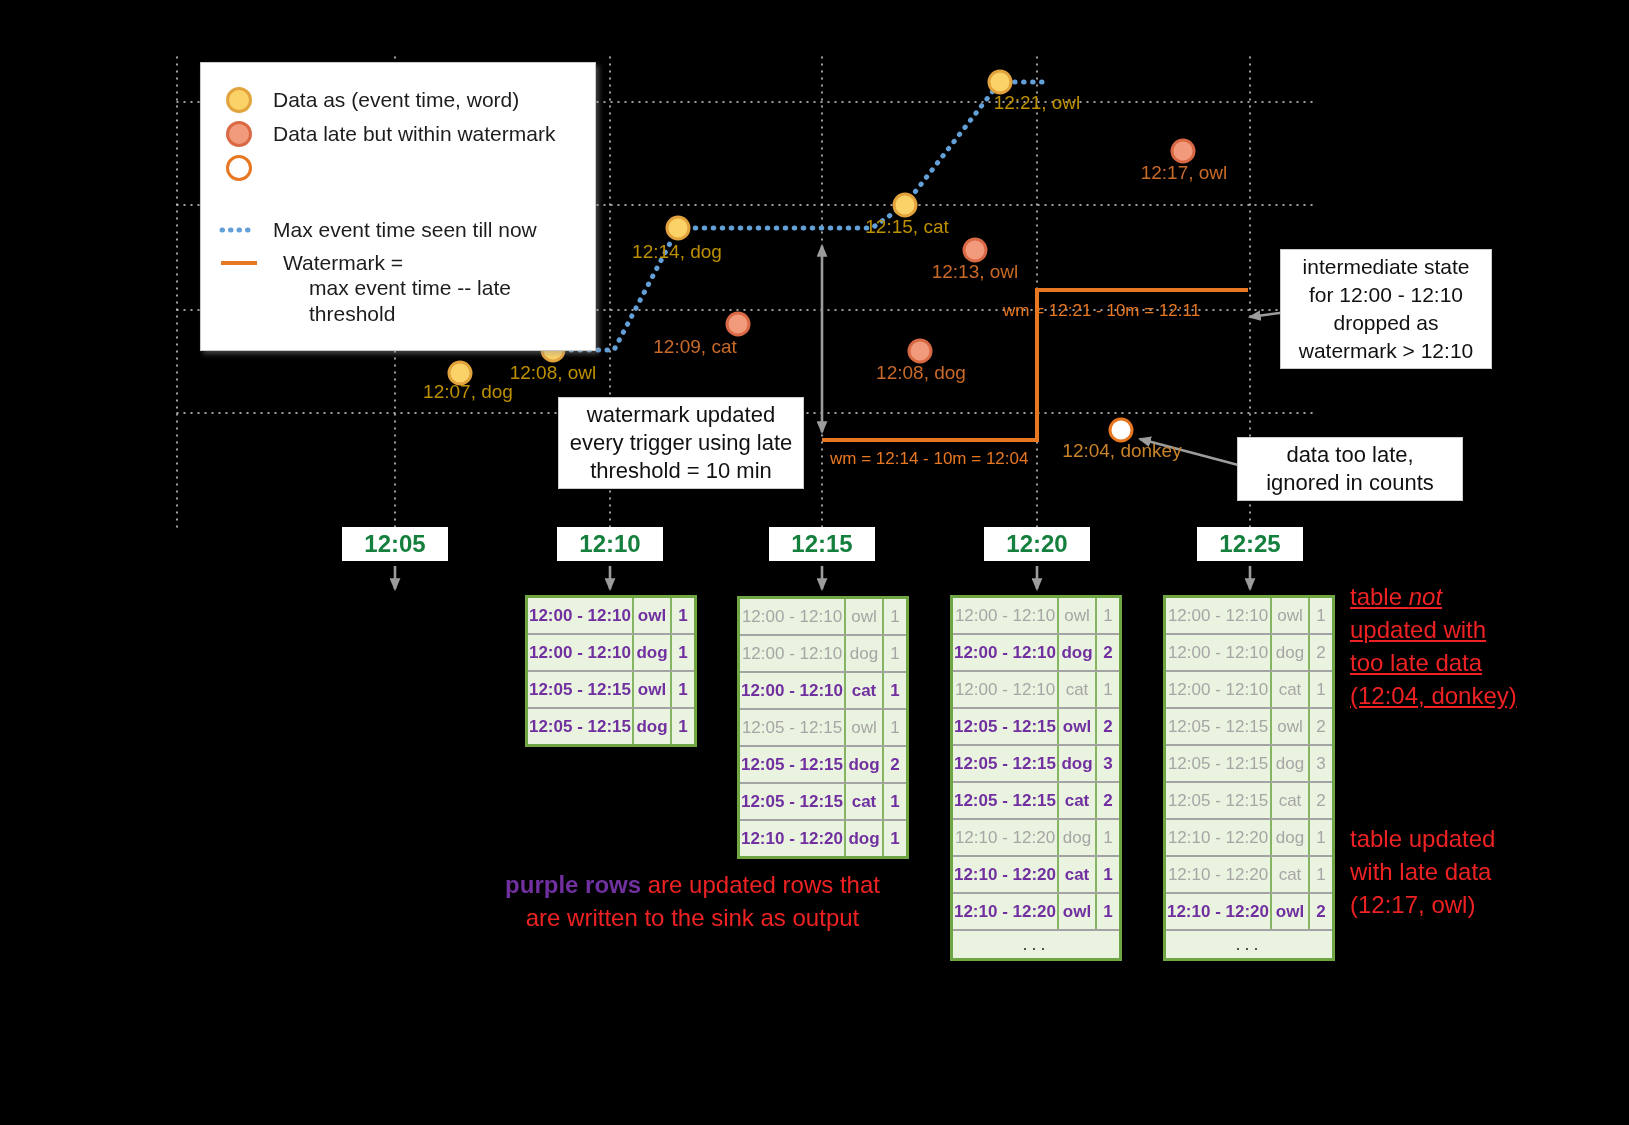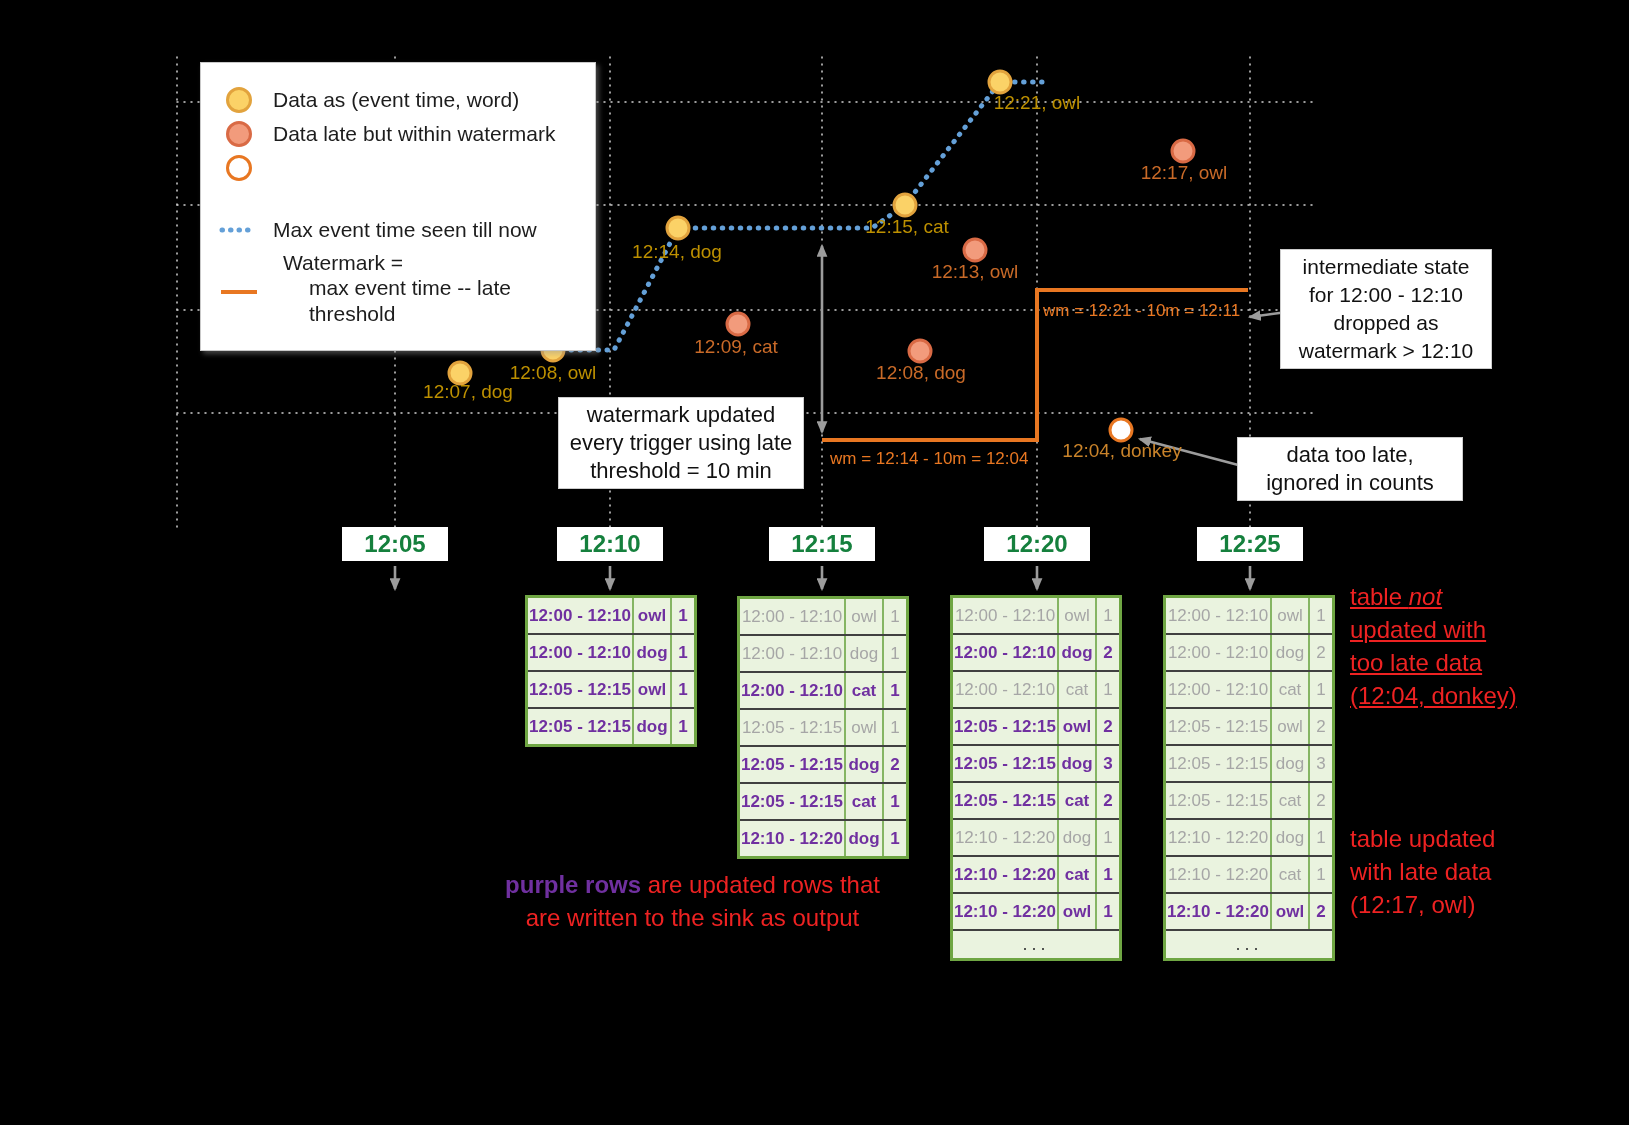--- a/index.html
+++ b/index.html
@@ -30,41 +30,41 @@
     background:#fff;border:1px solid #c9c9c9;box-shadow:3px 3px 5px rgba(150,150,150,.45);
     padding:16px 10px 16px 16px;color:#1d1d1d;}
   .legend-item{display:flex;align-items:center;gap:12px;margin:8px 0;font-size:21px;line-height:1.2;}
   .legend-item.gap-above{margin-top:36px;}
   .licon{width:44px;display:flex;justify-content:center;flex:none;}
   .dot{width:20px;height:20px;border-radius:50%;display:inline-block;box-sizing:content-box;}
   .dot.ontime{background:var(--ontime-fill);border:3px solid var(--ontime-stroke);}
   .dot.late{background:var(--late-fill);border:3px solid var(--late-stroke);}
   .dot.toolate{background:var(--toolate-fill);border:3px solid var(--toolate-stroke);}
   .ltext .indent{margin-left:26px;}
-  .legend-item.top{align-items:center;gap:22px;}
+  .legend-item.top{align-items:flex-start;gap:22px;}
   .legend-item.top .licon{margin-top:8px;}
 
   
   .callout{position:absolute;background:#fff;color:#111;text-align:center;
     display:flex;flex-direction:column;justify-content:center;border:1px solid #ccc;box-sizing:border-box;}
   #callout-trigger{left:558px;top:397px;width:246px;height:92px;font-size:22px;line-height:28px;align-items:center;}
   #callout-dropped{left:1280px;top:249px;width:212px;height:120px;font-size:21px;line-height:28px;}
   #callout-toolate{left:1237px;top:437px;width:226px;height:64px;font-size:22px;line-height:28px;}
 
   
   .timebox{position:absolute;top:527px;width:106px;height:34px;background:#fff;color:#15803d;
     font-size:24px;display:flex;align-items:center;justify-content:center;font-weight:bold;}
 
   
   .wm-label{position:absolute;color:var(--watermark);font-size:17px;white-space:nowrap;}
 
   
   .wtable{position:absolute;width:172px;border:3px solid var(--table-border);
     background:var(--table-bg);box-sizing:border-box;}
-  .wrow{display:flex;height:35px;border-bottom:2px solid #404040;}
+  .wrow{display:flex;height:35px;border-bottom:2px solid #a3a3a3;}
   .wtable .wrow:last-child{border-bottom:none;}
   .wcell{display:flex;align-items:center;justify-content:center;font-size:17px;box-sizing:border-box;}
   .wcell.win{width:106px;border-right:2px solid #85B563;}
   .wcell.word{width:38px;border-right:2px solid #85B563;}
   .wcell.cnt{flex:1;}
   .wrow.new .wcell{color:var(--row-new);font-weight:bold;}
   .wrow.old .wcell{color:var(--row-old);font-weight:normal;}
   .wrow.ell{height:27px;color:#3a3a3a;font-size:18px;letter-spacing:4px;
     display:flex;align-items:center;justify-content:center;border-bottom:none;}
 
@@ -152,21 +152,21 @@
           </svg>
       </span>
       <span class="ltext">
         <span style="display:block">Watermark =</span>
         <span style="display:block" class="indent">max event time -- late threshold</span>
       </span>
     </div>
   </div>
 
   <div class="wm-label" style="left:830px;top:449px">wm = 12:14 - 10m = 12:04</div>
-  <div class="wm-label" style="left:1043px;top:301px">wm = 12:21 - 10m = 12:11</div>
+  <div class="wm-label" style="left:1003px;top:301px">wm = 12:21 - 10m = 12:11</div>
 
   <div class="callout" id="callout-trigger">
     <div>watermark updated</div>
     <div>every trigger using late</div>
     <div>threshold = 10 min</div>
   </div>
   <div class="callout" id="callout-dropped">
     <div>intermediate state</div>
     <div>for 12:00 - 12:10</div>
     <div>dropped as</div>
@@ -197,21 +197,21 @@
   <div class="note" id="note-purple">
     <div><span class="purple">purple rows</span><span> are updated rows that</span></div>
     <div>are written to the sink as output</div>
   </div>
 
 <div class="pt-label ontime" style="left: 468px; top: 392px;">12:07, dog</div>
     <div class="pt-label ontime" style="left: 553px; top: 373px;">12:08, owl</div>
     <div class="pt-label ontime" style="left: 677px; top: 252px;">12:14, dog</div>
     <div class="pt-label ontime" style="left: 907px; top: 227px;">12:15, cat</div>
     <div class="pt-label ontime" style="left: 1037px; top: 103px;">12:21, owl</div>
-    <div class="pt-label late" style="left: 736px; top: 347px;">12:09, cat</div>
+    <div class="pt-label late" style="left: 695px; top: 347px;">12:09, cat</div>
     <div class="pt-label late" style="left: 975px; top: 272px;">12:13, owl</div>
     <div class="pt-label late" style="left: 921px; top: 373px;">12:08, dog</div>
     <div class="pt-label late" style="left: 1184px; top: 173px;">12:17, owl</div>
     <div class="pt-label toolate" style="left: 1122px; top: 451px;">12:04, donkey</div>
     <div class="wtable" style="left: 525px; top: 595px;">
       <div class="wrow new">
         <div class="wcell win">12:00 - 12:10</div>
         <div class="wcell word">owl</div>
         <div class="wcell cnt">1</div>
       </div>

